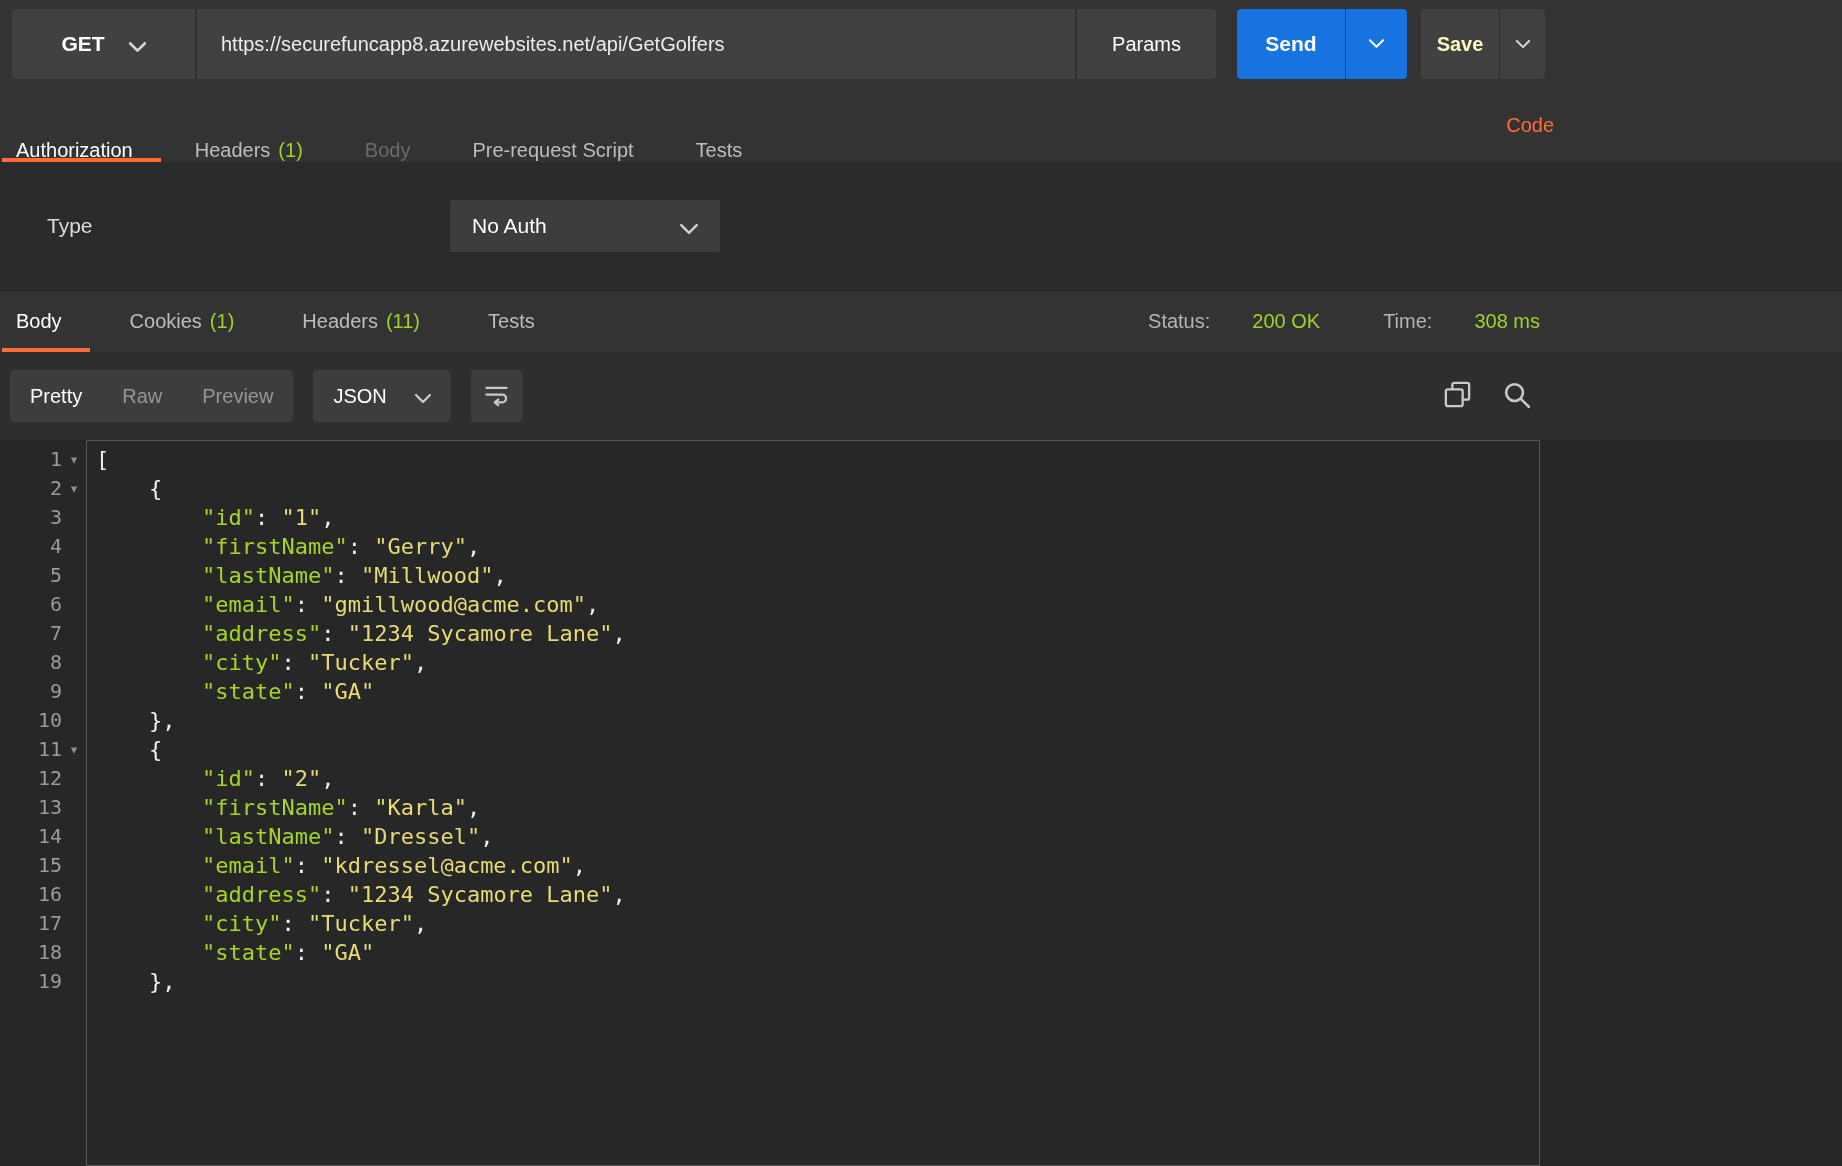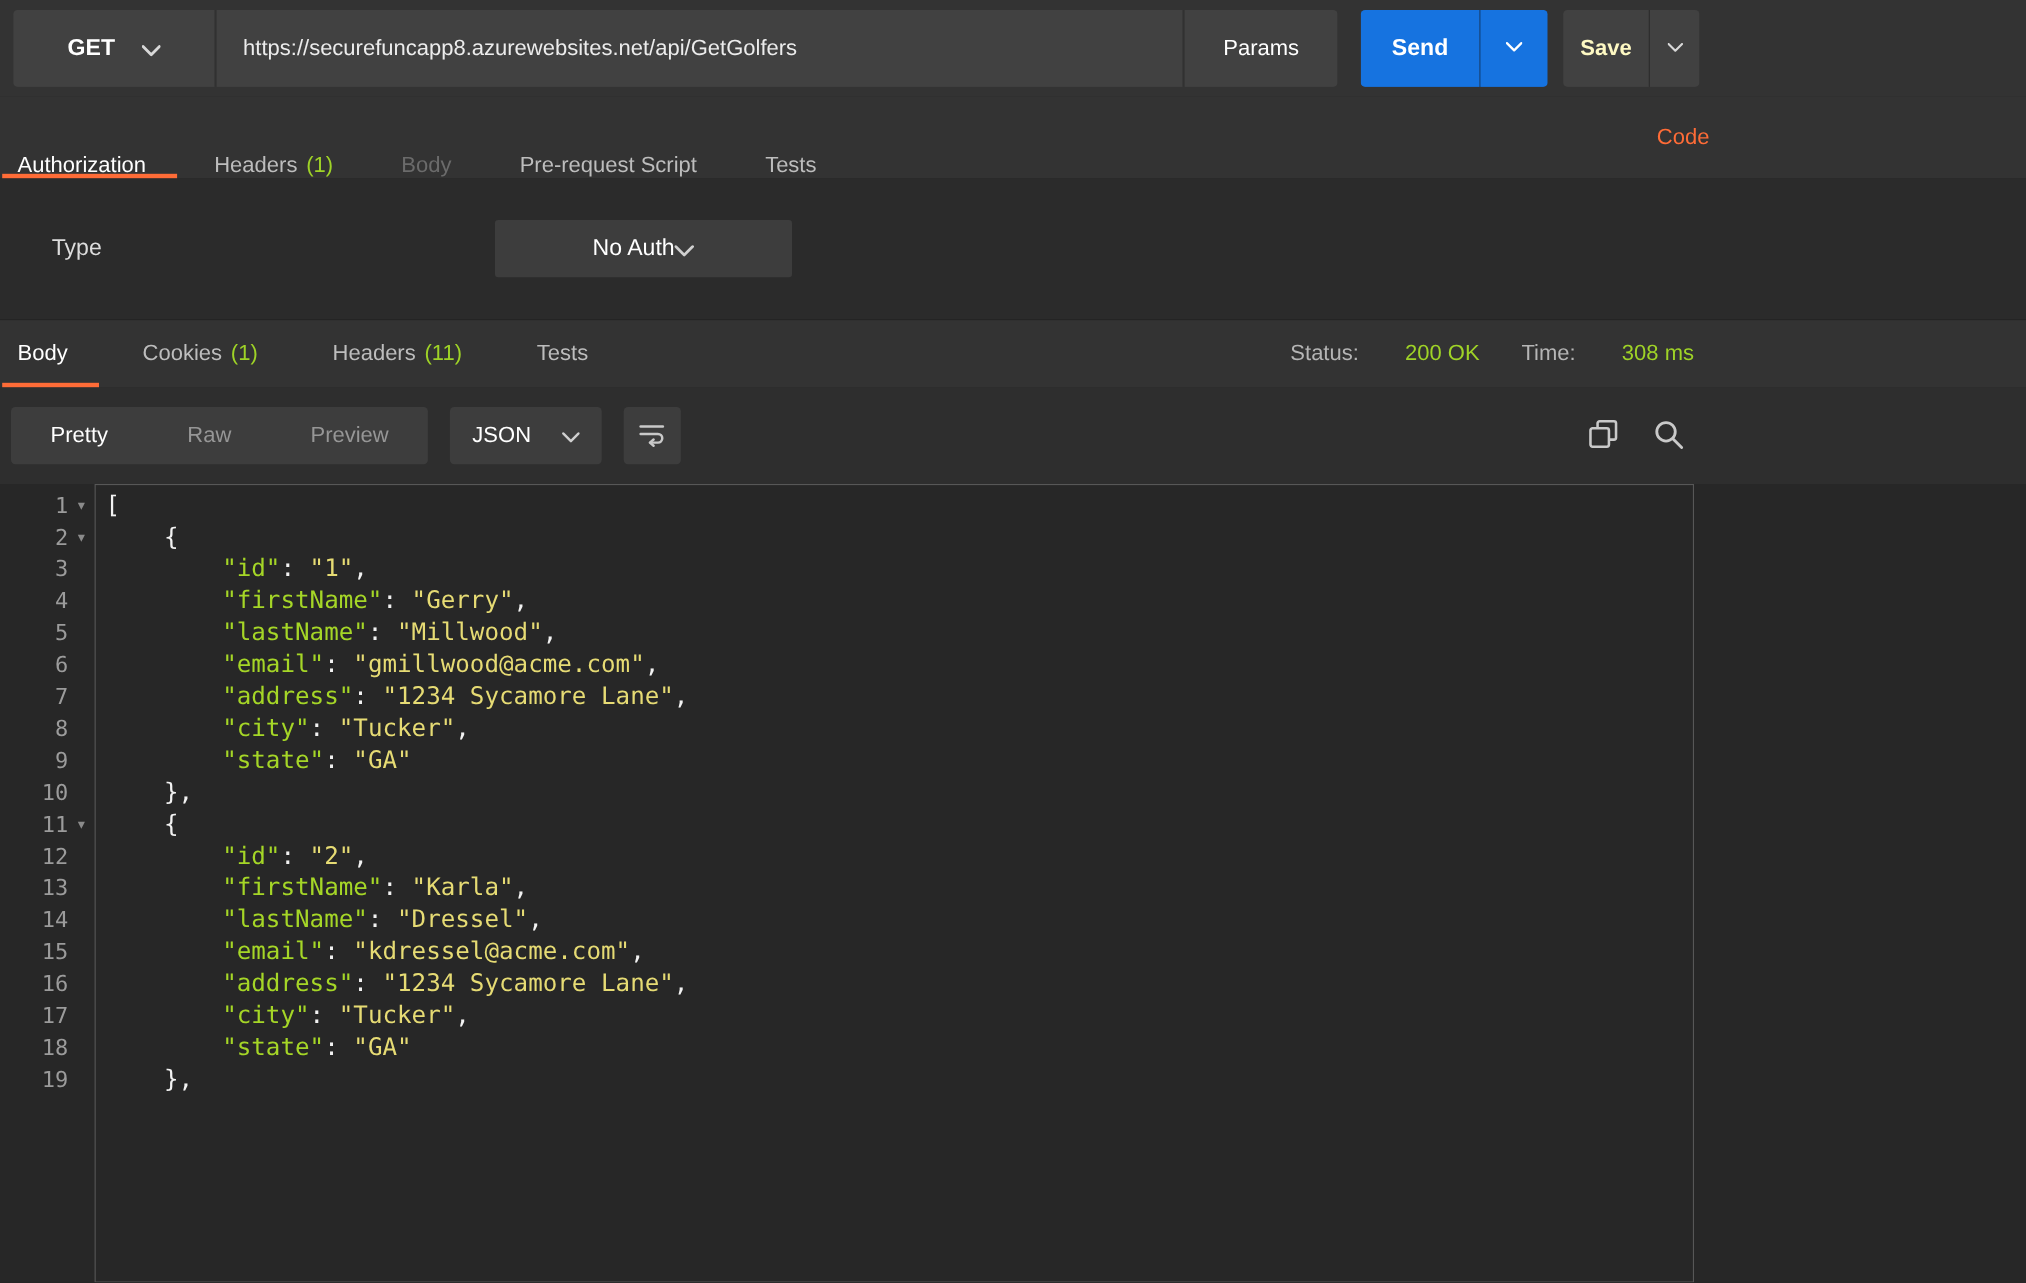--- a/index.html
+++ b/index.html
@@ -35,37 +35,37 @@
   .tab .tab-count { color:var(--green,#9fd327); margin-left:8px; }
   .tab.active { color:#ffffff; }
   .tab.disabled { color:#6b6b6b; }
   .reqtabs-list { display:flex; gap:50px; align-items:flex-end; }
   .tab.active::after { content:""; position:absolute; left:-8px; right:-22px; bottom:0; height:4px; background:var(--accent,#ff6c37); }
   .code-link { margin-left:auto; align-self:center; color:var(--accent,#ff6c37); font-size:20px; cursor:pointer; padding-right:2px; }
 
   
   .auth-panel { height:128px; background:#2b2b2b; flex:none; }
   .type-label { position:absolute; left:47px; top:50%; transform:translateY(-50%); font-size:21px; color:#dcdcdc; }
-  .noauth-select { position:absolute; left:450px; top:50%; transform:translateY(-50%); width:270px; height:52px; background:#3d3d3d; border-radius:3px; display:flex; align-items:center; justify-content:center; padding:0 22px; color:#fff; font-size:21px; cursor:pointer; }
+  .noauth-select { position:absolute; left:450px; top:50%; transform:translateY(-50%); width:270px; height:52px; background:#3d3d3d; border-radius:3px; display:flex; align-items:center; justify-content:space-between; padding:0 22px; color:#fff; font-size:21px; cursor:pointer; }
   .noauth-select .chev { color:#d0d0d0; margin-top:3px; }
 
   
   .resptabs-row { height:62px; background:#333333; border-top:1px solid #242424; flex:none; }
   .resptabs-row .inner { display:flex; align-items:stretch; padding:0 10px; }
   .resptabs-list { display:flex; gap:56px; align-items:stretch; }
   .resp-meta { margin-left:auto; display:flex; align-items:center; gap:38px; padding-right:16px; }
   .meta-group { display:flex; align-items:center; gap:10px; font-size:20px; }
-  .meta-label { color:#b5b5b5; }
+  .meta-label { color:#b5b5b5;margin-left:25px; }
   .meta-value { color:var(--green,#9fd327);margin-left:32px; }
 
   
   .toolbar-row { height:88px; background:#2e2e2e; flex:none; }
   .toolbar-row .inner { display:flex; align-items:center; padding:0 10px; }
   .segmented { display:flex; background:#3d3d3d; border-radius:4px; height:52px; overflow:hidden; }
-  .seg { padding:0 36px; display:flex; align-items:center; font-size:20px; color:#969696; cursor:pointer; }
+  .seg { padding:0 20px; display:flex; align-items:center; font-size:20px; color:#969696; cursor:pointer; }
   .seg.seg-active { color:#ffffff; }
   .json-select { margin-left:20px; height:52px; background:#3d3d3d; border-radius:4px; display:flex; align-items:center; gap:28px; padding:0 20px; color:#fff; font-size:20px; cursor:pointer; }
   .json-select .chev { color:#cfcfcf; margin-top:3px; }
   .wrap-btn { margin-left:20px; width:52px; height:52px; background:#3d3d3d; border-radius:4px; display:flex; align-items:center; justify-content:center; cursor:pointer; border:none; }
   .right-icons { margin-left:auto; display:flex; align-items:center; gap:28px; padding-right:24px; }
   .icon-btn { background:transparent; border:none; cursor:pointer; display:flex; align-items:center; justify-content:center; }
 
   
   .code-section { flex:1; background:#272727; overflow:hidden; }
   .code-section .inner { display:flex; align-items:stretch; height:100%; }

